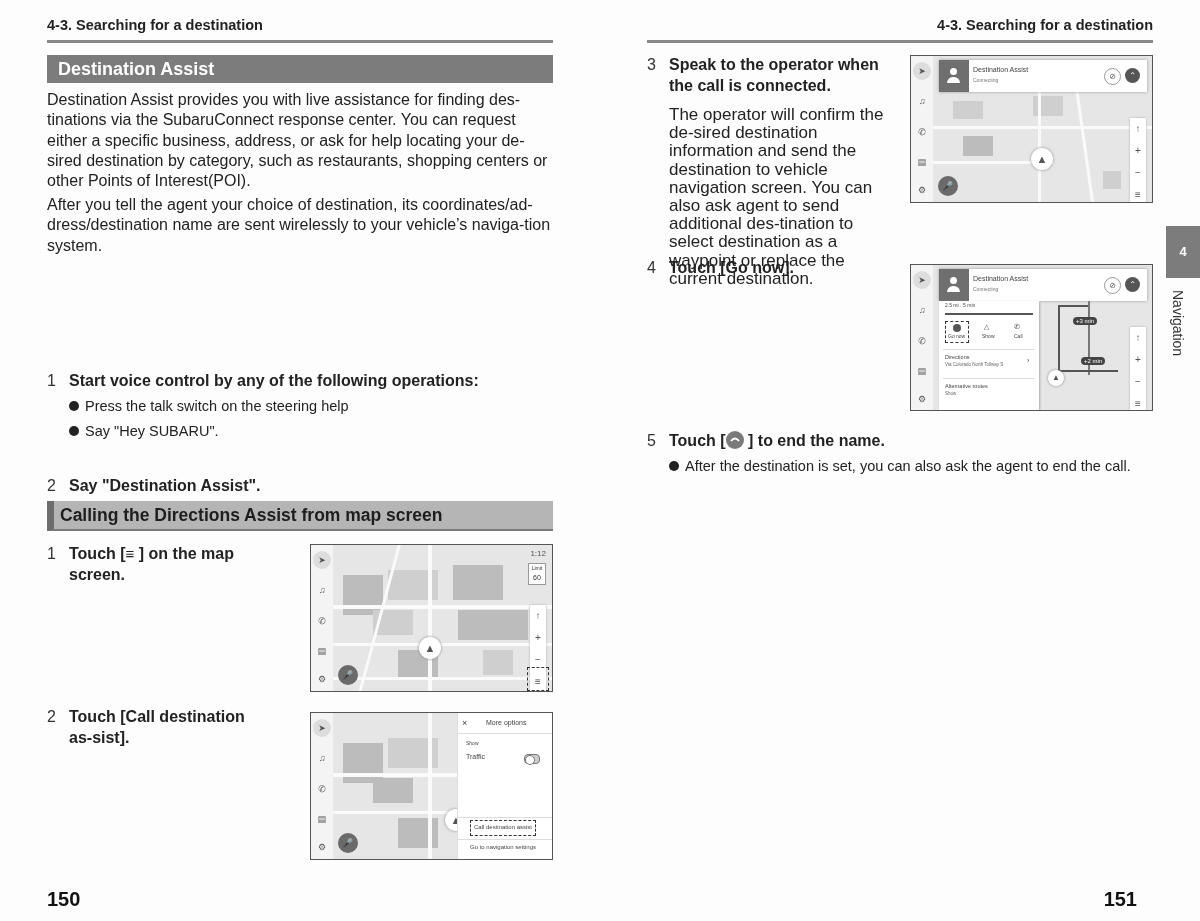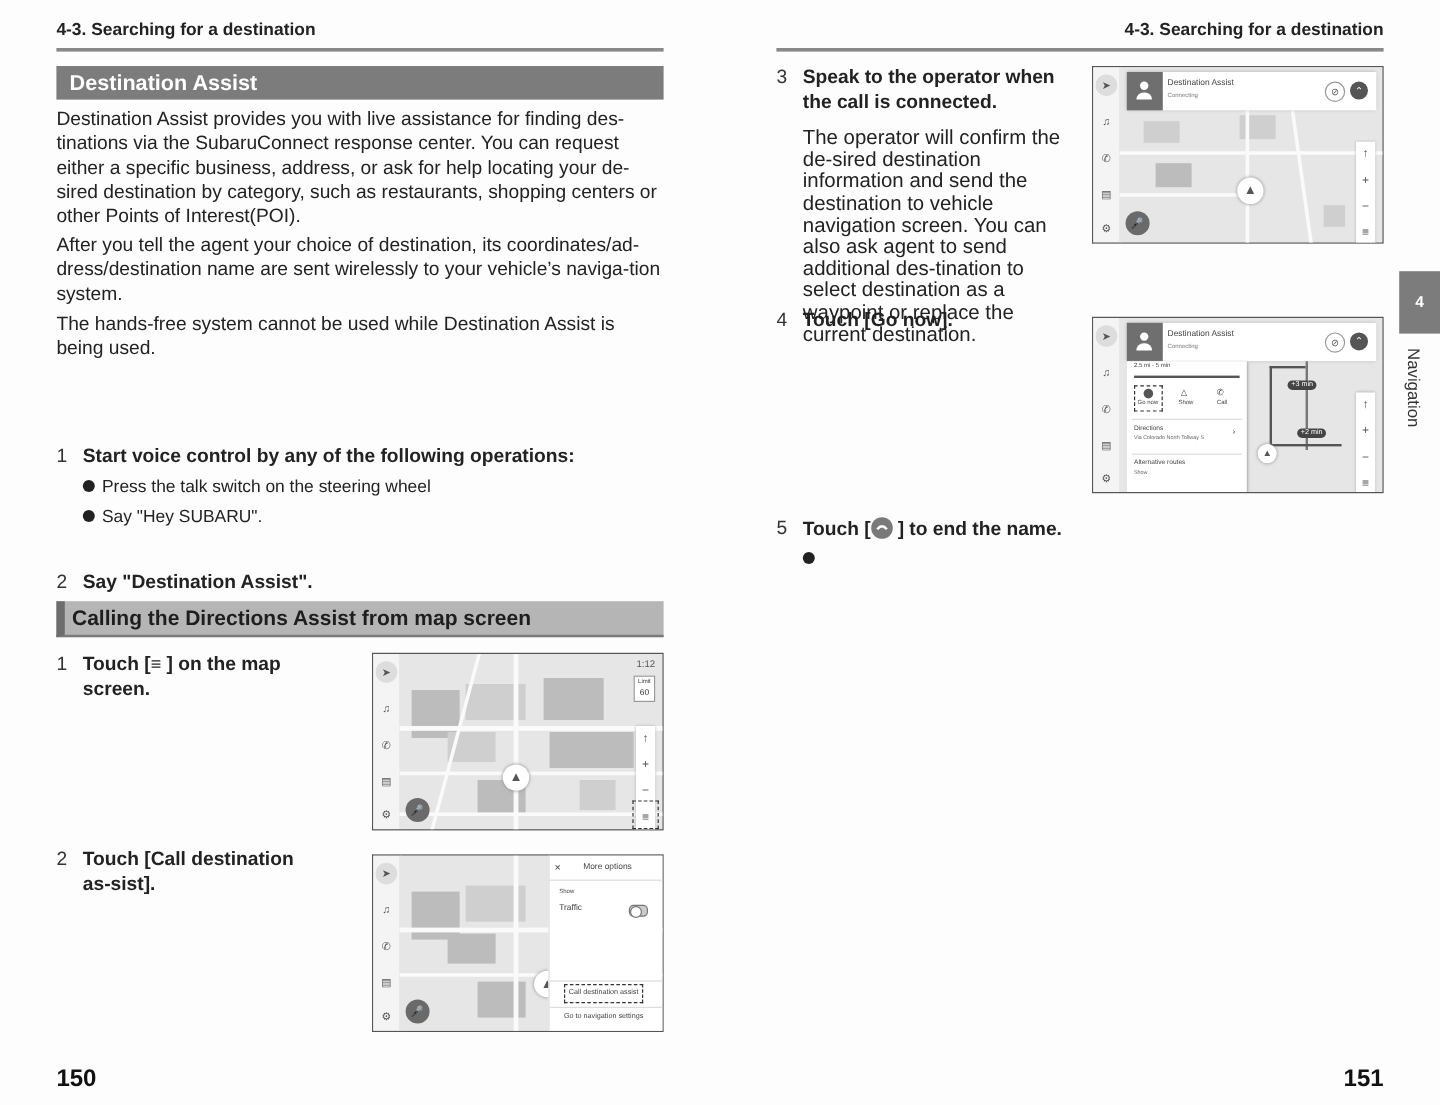--- a/index.html
+++ b/index.html
@@ -68,29 +68,28 @@
 <body>
 
 <div class="page left">
   <div class="running-head">4-3. Searching for a destination</div>
   <div class="head-rule"></div>
 
   <div class="title-bar">Destination Assist</div>
 
   <p class="para" style="top:90px">Destination Assist provides you with live assistance for finding des-tinations via the SubaruConnect response center. You can request either a specific business, address, or ask for help locating your de-sired destination by category, such as restaurants, shopping centers or other Points of Interest(POI).</p>
   <p class="para" style="top:195px">After you tell the agent your choice of destination, its coordinates/ad-dress/destination name are sent wirelessly to your vehicle’s naviga-tion system.</p>
-  <p class="para" style="top:261px">The hands-free system cannot be used while Destination Assist is being used.</p>
 
 
   <div class="step" style="top:371px; width:506px">
     <span class="num">1</span>
     <span class="txt">Start voice control by any of the following operations:</span>
   </div>
   <div class="bullet" style="top:397px">
-    <span class="dot"></span><span>Press the talk switch on the steering wheel</span>
+    <span class="dot"></span><span>Press the talk switch on the steering help</span>
   </div>
   <div class="bullet" style="top:422px">
     <span class="dot"></span><span>Say "Hey SUBARU".</span>
   </div>
   <div class="step" style="top:476px; width:506px">
     <span class="num">2</span>
     <span class="txt">Say "Destination Assist".</span>
   </div>
 
   <div class="sub-bar" style="top:501px">Calling the Directions Assist from map screen</div>
@@ -194,21 +193,21 @@
     <span class="txt">Touch [Go now].</span>
   </div>
 
   <div class="step" style="top:431px; width:506px">
     <span class="num">5</span>
     <span class="txt"><span>Touch [</span><span class="inline-icon" style="width:18px;height:18px;vertical-align:-3px"><svg width="18" height="18" viewBox="0 0 18 18">
             <path d="M5 10 Q9 5 13 10" stroke="#fff" fill="none" stroke-width="2"></path>
           </svg></span><span> ] to end the name.</span></span>
   </div>
   <div class="bullet" style="top:457px">
-    <span class="dot"></span>
+    <span class="dot"></span><span>After the destination is set, you can also ask the agent to end the call.</span>
   </div>
 
   <div class="screen" style="left:263px; top:55px; width:243px; height:148px">
     <div class="side">
       <div class="si nav" style="top:6px">➤</div>
       <div class="si" style="top:38px">♫</div>
       <div class="si" style="top:69px">✆</div>
       <div class="si" style="top:99px">▤</div>
       <div class="si" style="top:127px">⚙</div>
     </div>
@@ -297,17 +296,17 @@
       </div>
     </div>
     <div class="zoomctl" style="top:62px">
       <div>↑</div>
       <div>+</div>
       <div>−</div>
       <div>≡</div>
     </div>
   </div>
 
-  <div class="page-num" style="right:0">151</div>
+  <div class="page-num" style="right:16px">151</div>
 </div>
 
 <div class="side-tab">4</div>
 <div class="side-label">Navigation</div>
 
 </body></html>

